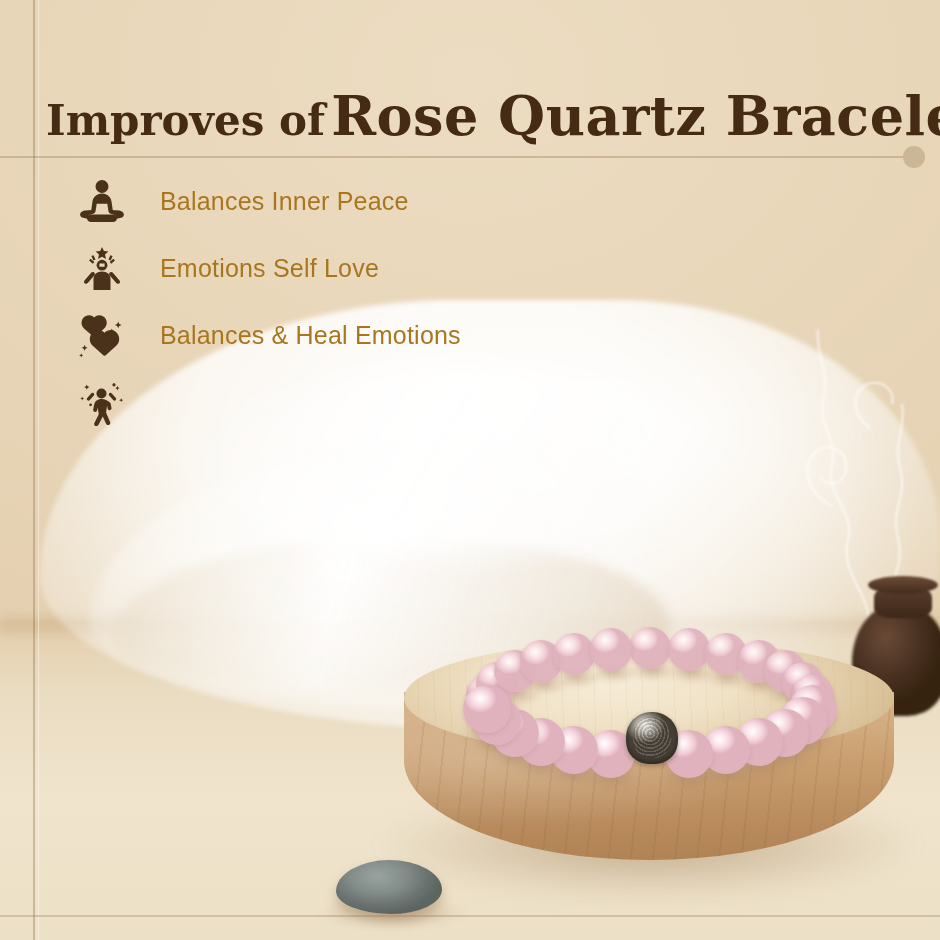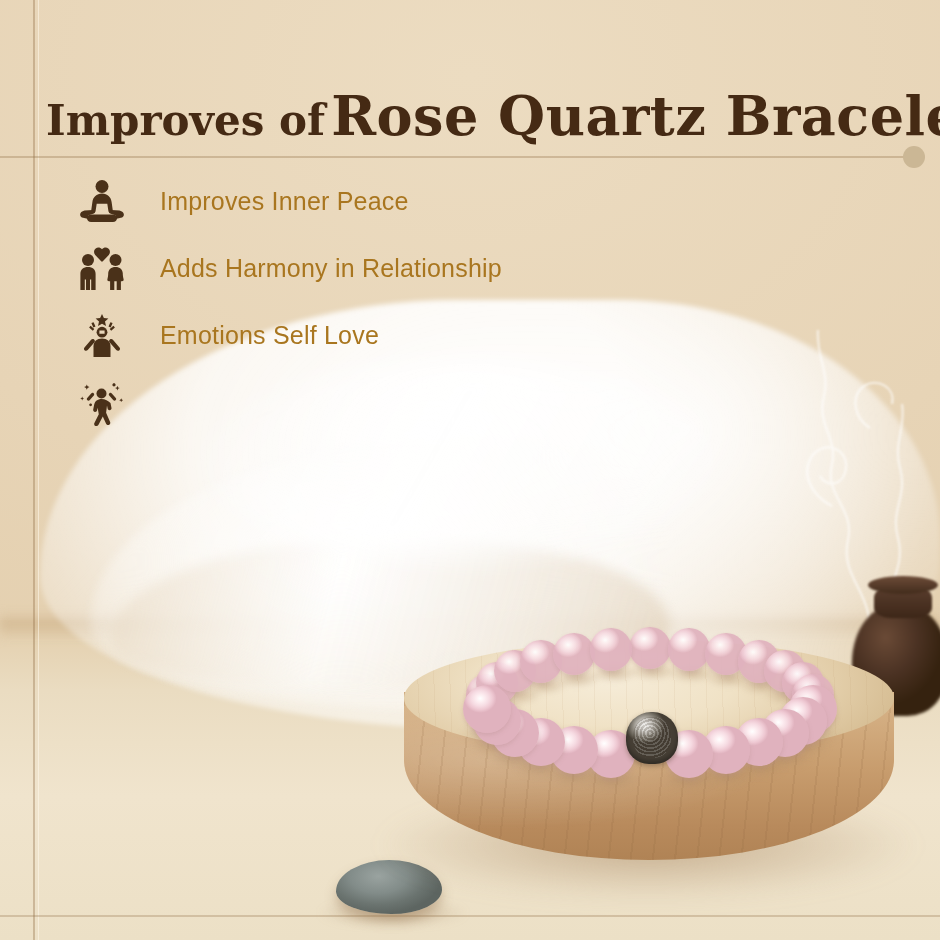--- a/index.html
+++ b/index.html
@@ -311,51 +311,49 @@
       <div class="benefit">
         <span class="b-icon">
     <svg width="48" height="46" viewBox="0 0 48 46" fill="#4a3119">
       <circle cx="24" cy="7.5" r="6.5"></circle>
       <path d="M24 14.5c-5.4 0-9 3.6-9.6 8.4l-1.2 8.6c-.2 1.4.8 2.5 2.2 2.5 1.1 0 2-.8 2.2-1.9l1.1-7.3h10.6l1.1 7.3c.2 1.1 1.1 1.9 2.2 1.9 1.4 0 2.4-1.1 2.2-2.5l-1.2-8.6C33 18.1 29.4 14.5 24 14.5z"></path>
       <path d="M6.5 31.5c-2.6.6-4.4 2.3-4.4 4.2 0 1.6 1.3 2.7 3 3.1l9.6 2.2c.9.2 1.8-.3 2-1.2.2-.9-.3-1.8-1.2-2l-5.8-1.3 6.2-2.1c1-.3 1.5-1.4 1.1-2.4-.3-.9-1.3-1.4-2.3-1.1l-8.2 .6z"></path>
       <path d="M41.5 31.5c2.6.6 4.4 2.3 4.4 4.2 0 1.6-1.3 2.7-3 3.1l-9.6 2.2c-.9.2-1.8-.3-2-1.2-.2-.9.3-1.8 1.2-2l5.8-1.3-6.2-2.1c-1-.3-1.5-1.4-1.1-2.4.3-.9 1.3-1.4 2.3-1.1l8.2 .6z"></path>
       <path d="M13 35.5h22c2.2 0 4 1.7 4 3.8S37.2 43 35 43H13c-2.2 0-4-1.6-4-3.7s1.8-3.8 4-3.8z"></path>
     </svg>
         </span>
-        <span class="b-label">Improves Inner Peace</span>
-      </div>
-      <div class="benefit">
-        <span class="b-icon">
-    <svg width="48" height="46" viewBox="0 0 48 46" fill="#4a3119">
-      <path d="M24 3.2c-1.6-2-4.4-2.4-6.3-.8-2 1.7-2.2 4.6-.5 6.5l6 6.4c.4.5 1.1.5 1.6 0l6-6.4c1.7-1.9 1.5-4.8-.5-6.5-1.9-1.6-4.7-1.2-6.3.8z"></path>
-      <circle cx="10" cy="14" r="6"></circle>
-      <path d="M10 21c-4.6 0-7.6 2.7-7.6 6.8V44h4.4V33.5h1.2V44h4V33.5h1.2V44h4.4V27.8C17.6 23.7 14.6 21 10 21z"></path>
-      <circle cx="37.5" cy="14" r="6"></circle>
-      <path d="M37.5 21c-4.4 0-7.3 2.6-7.3 6.6 0 1.4-.2 3.3-.8 5.6-.3 1.2.5 2 1.6 2h1.1V44h4.2V35.2h2.4V44h4.2V35.2h1.1c1.1 0 1.9-.8 1.6-2-.6-2.3-.8-4.2-.8-5.6 0-4-2.9-6.6-7.3-6.6z"></path>
-    </svg>
-        </span>
-        <span class="b-label">Adds Harmony in Relationship</span>
+        <span class="b-label">Balances Inner Peace</span>
       </div>
       <div class="benefit">
         <span class="b-icon">
     <svg width="48" height="46" viewBox="0 0 48 46" fill="#4a3119">
       <path d="M24 1l1.9 4.1 4.5.5-3.4 3 1 4.4L24 10.7l-4 2.3 1-4.4-3.4-3 4.5-.5z"></path>
       <circle cx="24" cy="19.2" r="5.4"></circle>
       <path d="M21.4 17.6h5.2v3.2h-5.2z" fill="#e9d7bb"></path>
       <path d="M12.6 12.8l3.7 3.2-1.5 1.8-3.7-3.2zM35.4 12.8l1.5 1.8-3.7 3.2-1.5-1.8zM15.6 9.2l1.9 4.4-2.2.9-1.9-4.4zM32.4 9.2l2.2.9-1.9 4.4-2.2-.9z"></path>
       <path d="M24 25.6c-5.1 0-8.5 3-8.5 7.6V44h17V33.2c0-4.6-3.4-7.6-8.5-7.6z"></path>
       <path d="M15.9 26.3c-.9-.6-2.1-.4-2.8.4l-6.6 7.7c-.8.9-.7 2.3.3 3 .9.7 2.2.5 2.9-.4l7-8.1c.4-.6.3-1.4-.8-2.6z"></path>
       <path d="M32.1 26.3c.9-.6 2.1-.4 2.8.4l6.6 7.7c.8.9.7 2.3-.3 3-.9.7-2.2.5-2.9-.4l-7-8.1c-.4-.6-.3-1.4.8-2.6z"></path>
     </svg>
         </span>
         <span class="b-label">Emotions Self Love</span>
       </div>
       <div class="benefit">
         <span class="b-icon">
     <svg width="48" height="46" viewBox="0 0 48 46" fill="#4a3119">
+      <path d="M16.2 4.5c-3-3.2-8-3.1-10.8.3-2.8 3.3-2.3 8.2.9 11l9.1 8c.4.4 1 .4 1.5 0l9.1-8c3.2-2.8 3.7-7.7.9-11-2.8-3.4-7.8-3.5-10.7-.3z"></path>
+      <path d="M26.5 19.8c-3.5-3.7-9.3-3.6-12.6.4-3.2 3.9-2.7 9.6 1.1 12.9l10.6 9.4c.5.4 1.3.4 1.8 0l10.6-9.4c3.8-3.3 4.3-9 1.1-12.9-3.3-4-9.1-4.1-12.6-.4z"></path>
+      <path d="M40.2 8.5l1 2.4 2.4 1-2.4 1-1 2.4-1-2.4-2.4-1 2.4-1zM33.8 15.6l.7 1.7 1.7.7-1.7.7-.7 1.7-.7-1.7-1.7-.7 1.7-.7zM6.6 31.8l.9 2.1 2.1.9-2.1.9-.9 2.1-.9-2.1-2.1-.9 2.1-.9zM3.2 40.2l.6 1.5 1.5.6-1.5.6-.6 1.5-.6-1.5-1.5-.6 1.5-.6z"></path>
+    </svg>
+        </span>
+        <span class="b-label">Balances &amp; Heal Emotions</span>
+      </div>
+      <div class="benefit">
+        <span class="b-icon">
+    <svg width="48" height="46" viewBox="0 0 48 46" fill="#4a3119">
       <circle cx="23.5" cy="13.5" r="5"></circle>
       <path d="M23.5 19c-3.9 0-6.6 2.2-7.3 5.6l-1 5c-.2 1.2.6 2.2 1.8 2.3 1 .1 1.9-.6 2.1-1.6l.5-2.6 1.2 6.6-4.4 8.6c-.6 1.1-.1 2.5 1.1 3 1.1.5 2.4 0 3-1.1l4.3-8.4 3.3 7.4c.5 1.1 1.8 1.6 2.9 1.1 1.1-.5 1.6-1.8 1.1-3l-4-9.1.9-7.4.6 3.2c.2 1 1.1 1.7 2.1 1.6 1.2-.1 2-1.1 1.8-2.3l-1-5C30.1 21.2 27.4 19 23.5 19z"></path>
       <path d="M15.6 13.2c-.7-.6-1.8-.5-2.4.2l-4 4.5c-.6.7-.5 1.8.2 2.4.7.6 1.8.5 2.4-.2l4-4.5c.6-.7.5-1.8-.2-2.4z"></path>
       <path d="M31.4 13.2c.7-.6 1.8-.5 2.4.2l4 4.5c.6.7.5 1.8-.2 2.4-.7.6-1.8.5-2.4-.2l-4-4.5c-.6-.7-.5-1.8.2-2.4z"></path>
       <path d="M8.8 4.4l.8 1.9 1.9.8-1.9.8-.8 1.9-.8-1.9L6.1 7.1l1.9-.8zM39.4 5.8l.7 1.6 1.6.7-1.6.7-.7 1.6-.7-1.6-1.6-.7 1.6-.7zM4.2 16.5l.6 1.4 1.4.6-1.4.6-.6 1.4-.6-1.4L2.2 18.5l1.4-.6zM43.2 18.2l.6 1.4 1.4.6-1.4.6-.6 1.4-.6-1.4-1.4-.6 1.4-.6zM36 3.2c.9 0 1.6.7 1.6 1.6S36.9 6.4 36 6.4 34.4 5.7 34.4 4.8 35.1 3.2 36 3.2zM12.6 23.4c.8 0 1.4.6 1.4 1.4s-.6 1.4-1.4 1.4-1.4-.6-1.4-1.4.6-1.4 1.4-1.4z"></path>
     </svg>
         </span>
       </div>
     </div>
 

